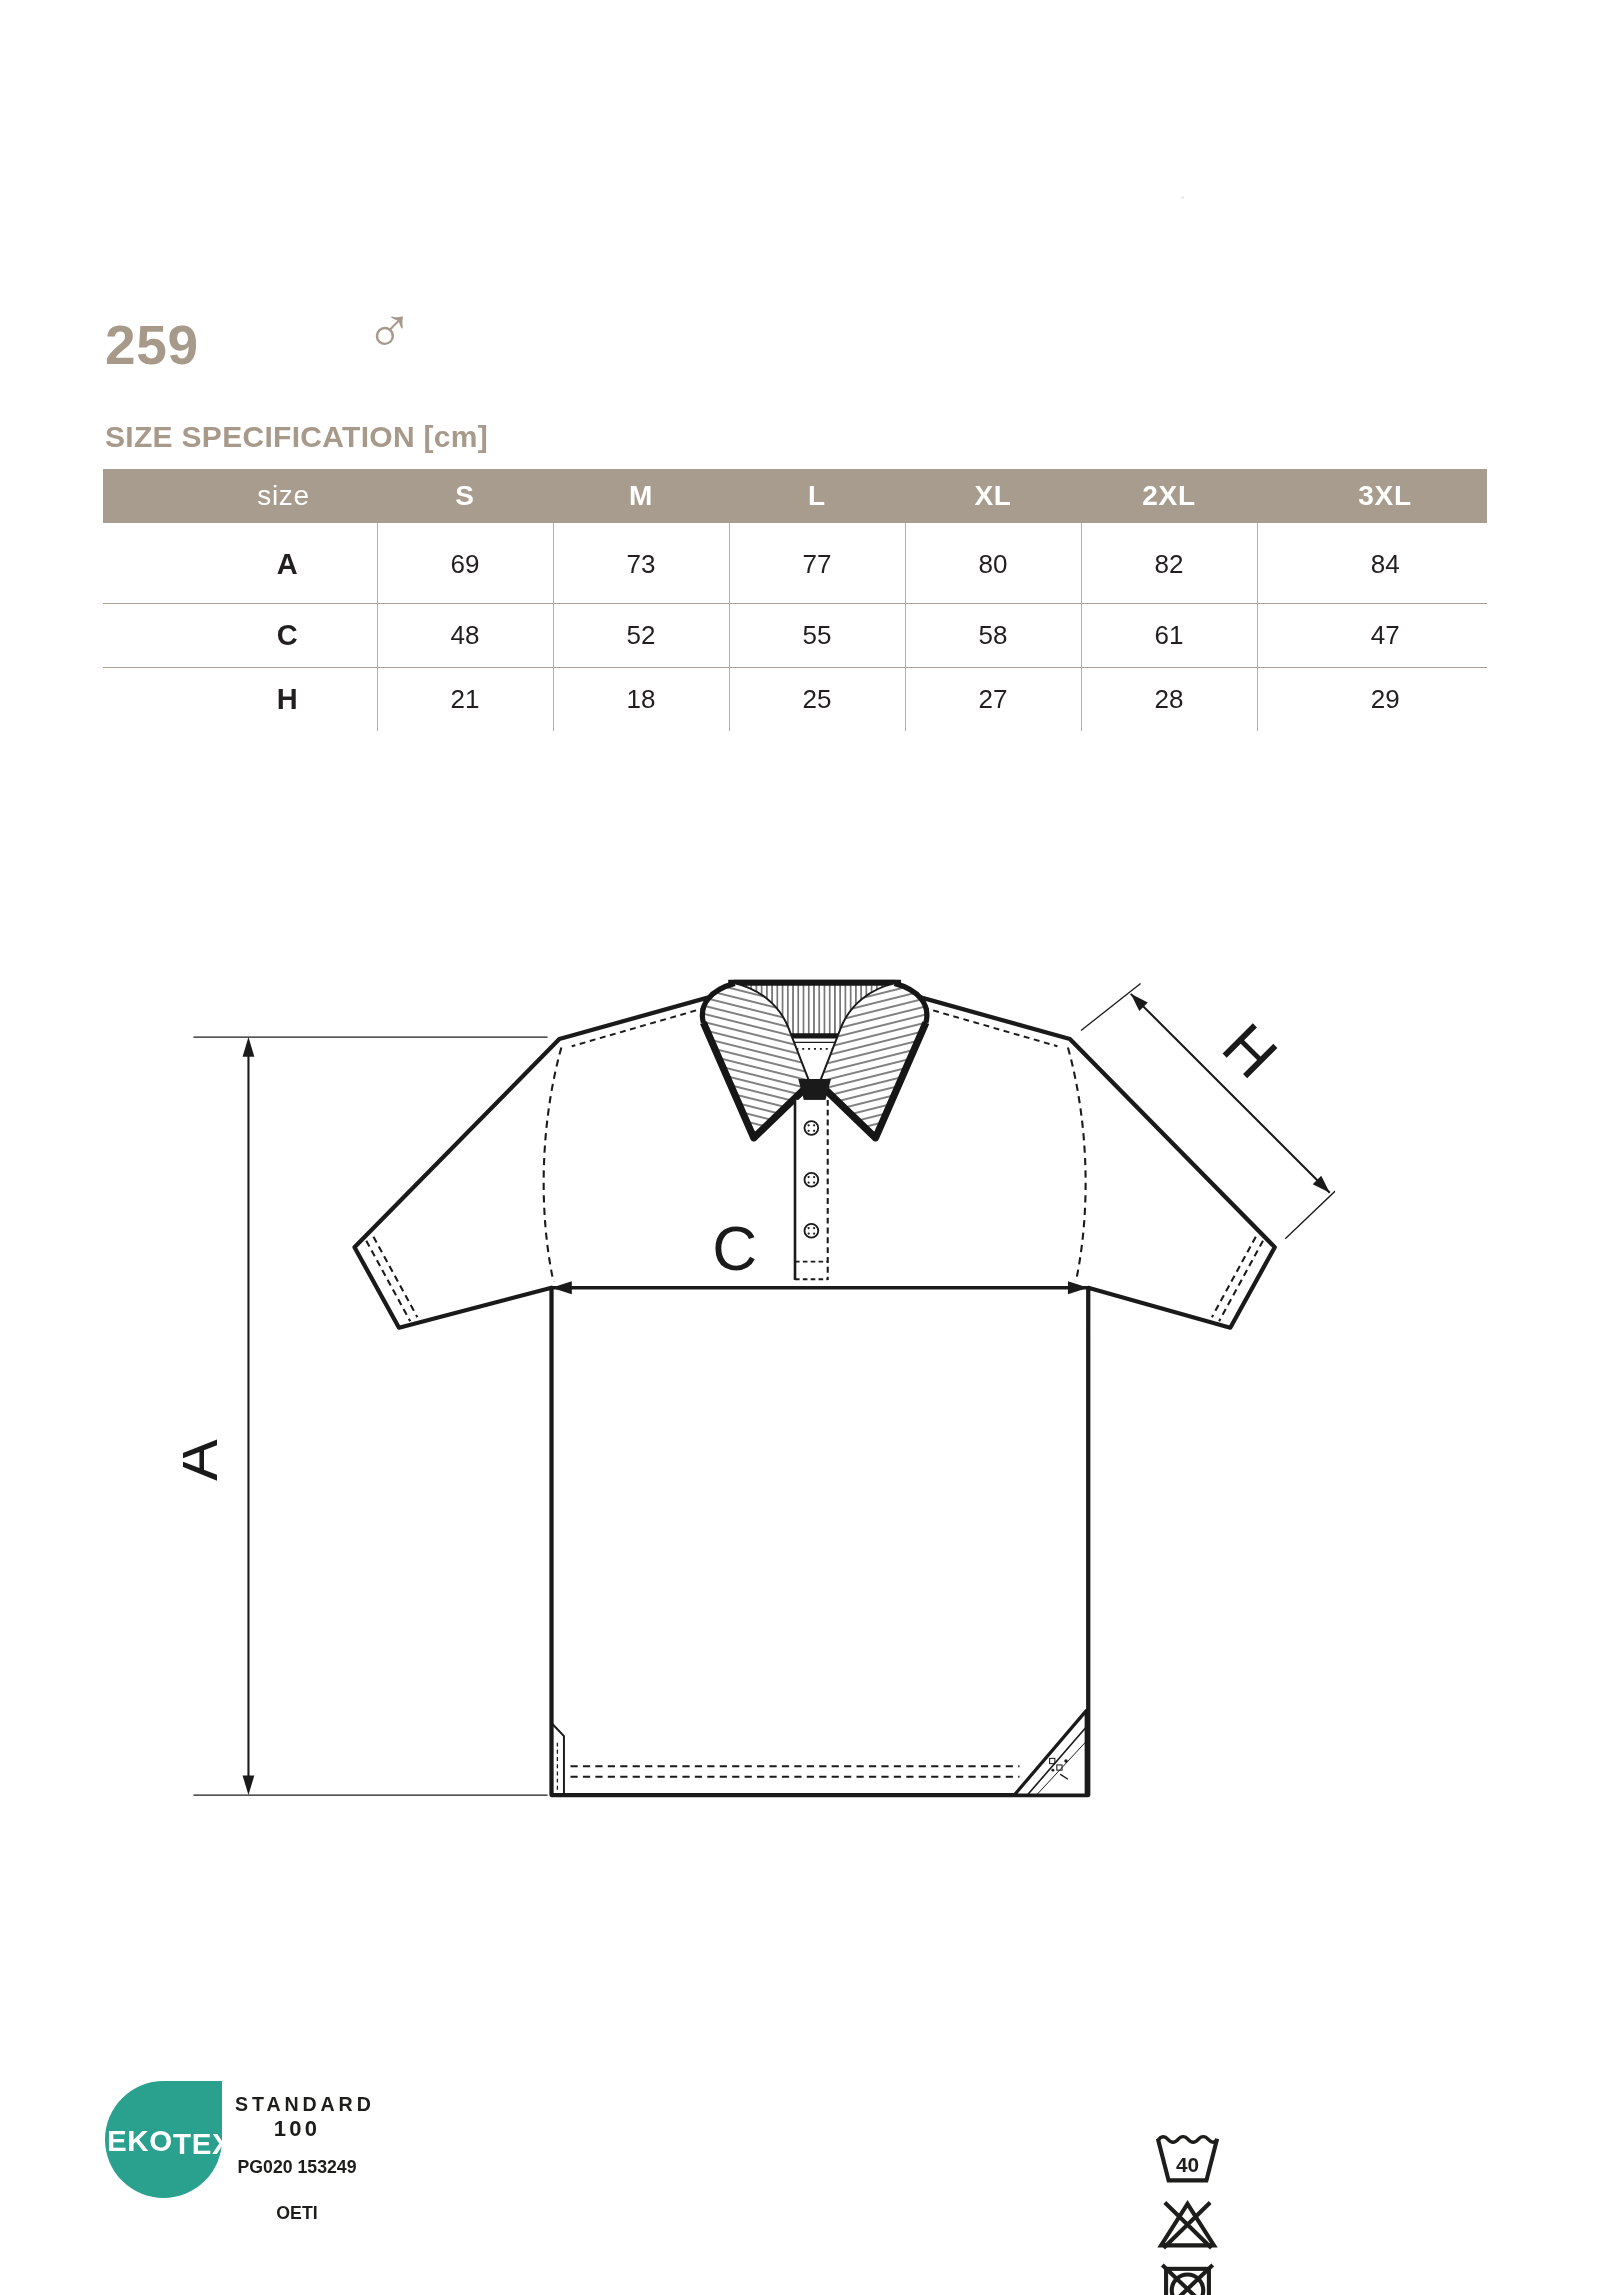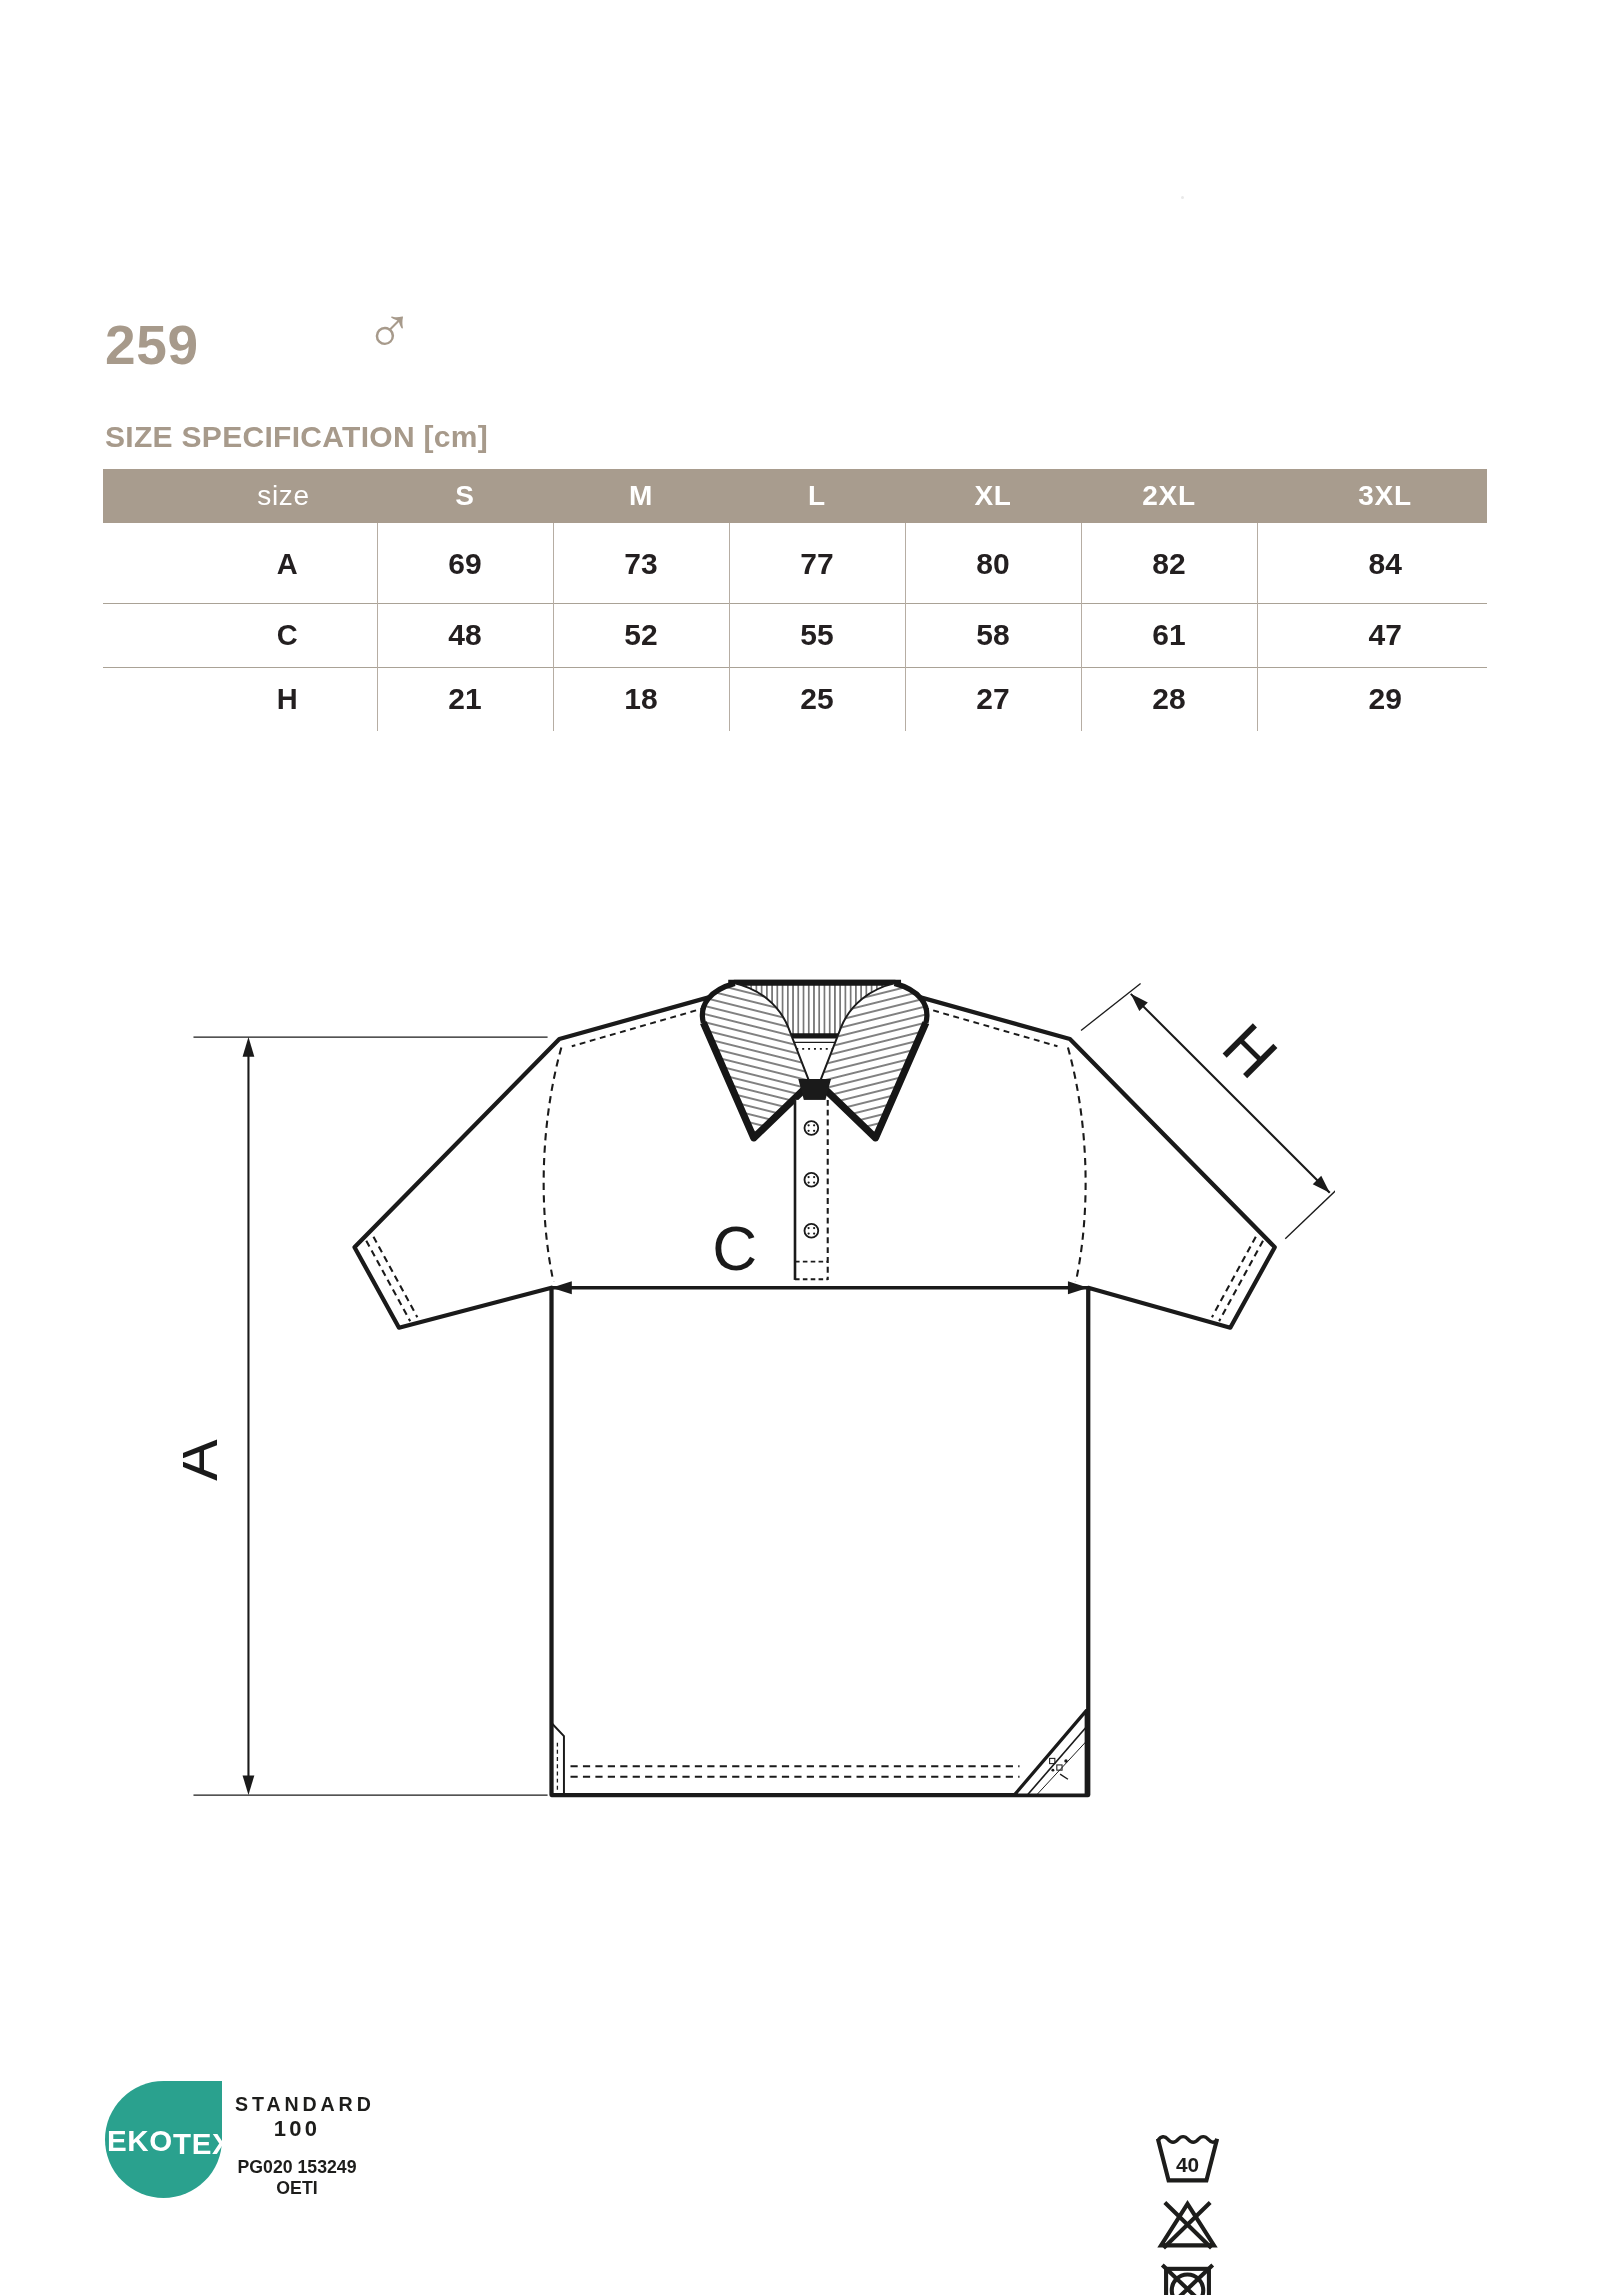--- a/index.html
+++ b/index.html
@@ -7,21 +7,21 @@
         font-family:"Liberation Sans","DejaVu Sans",sans-serif;color:#231f20;}
   .speck{position:absolute;left:1181px;top:196px;width:3.3px;height:3.3px;border-radius:50%;background:#e9e9e9;}
 
   .product-code{position:absolute;left:105px;top:313px;font-size:55px;font-weight:700;color:#a79a8b;letter-spacing:0.7px;}
   .gender{position:absolute;left:365px;top:293px;font-size:65px;color:#a79a8b;font-weight:400;}
   .section-title{position:absolute;left:105px;top:420px;font-size:30px;font-weight:700;color:#a79a8b;letter-spacing:0.3px;}
 
   .spec-table{position:absolute;left:103px;top:469px;width:1410px;border-collapse:collapse;table-layout:fixed;}
   .spec-table th{background:#a89c8e;color:#fff;height:52px;font-size:28px;font-weight:700;text-align:center;letter-spacing:0.7px;}
   .spec-table th.size-th{font-weight:400;padding-left:88px;margin-left:12px;}
-  .spec-table td{text-align:center;font-size:30px;font-weight:700;color:#231f20;}
+  .spec-table td{text-align:center;font-size:26px;font-weight:400;color:#231f20;}
   .spec-table td.row-label{font-weight:700;font-size:29px;padding-left:96px;}
   .spec-table tbody td+td{border-left:1.3px solid #b6ada3;}
   .spec-table tr.rA td{height:75px;padding-top:3.9px;}
   .spec-table tr.rC td,.spec-table tr.rH td{height:61px;}
   .spec-table tr.rC td,.spec-table tr.rH td{border-top:1.3px solid #aaa296;}
 
   .tolerance{position:absolute;left:103px;top:732px;width:1410px;text-align:center;
              font-family:"DejaVu Serif","Liberation Serif",serif;font-style:italic;font-size:24px;color:#1b1b1b;}
 
   .diagram-svg{position:absolute;left:183px;top:969px;}
@@ -30,21 +30,21 @@
   .oeko{position:absolute;left:105px;top:2081px;display:flex;gap:13px;align-items:flex-start;}
   .oeko-drop{width:117px;height:117px;background:#2aa18e;border-radius:50% 0 50% 50%;
              display:flex;flex-direction:row;align-items:center;justify-content:center;padding-top:2.6px;box-sizing:border-box;}
   .oeko-drop .l1{color:#fff;font-size:29.5px;font-weight:700;letter-spacing:0.7px;line-height:31px;}
   .oeko-drop .l2{color:#fff;font-size:29.5px;font-weight:700;letter-spacing:0.7px;line-height:31px;}
   .oeko-drop sup{font-size:14.4px;}
   .oeko-text{width:124px;text-align:center;color:#1d1d1b;padding-top:11.8px;}
   .oeko-text .std{font-size:19.6px;font-weight:700;letter-spacing:3.9px;line-height:23.6px;}
   .oeko-text .hundred{font-size:22px;font-weight:700;letter-spacing:3.3px;line-height:26px;}
   .oeko-text .certid{margin-top:14.4px;font-size:17.7px;font-weight:700;line-height:21px;}
-  .oeko-text .inst{font-size:17.7px;font-weight:700;line-height:21px;}
+  .oeko-text .inst{font-size:17.7px;font-weight:700;line-height:21px;margin-top:25px;}
 
   .care{position:absolute;left:1156px;top:2129px;display:flex;gap:5px;flex-direction:column;}
   .care svg{display:block;}
   .care text{font-family:"Liberation Sans","DejaVu Sans",sans-serif;fill:#1d1d1b;}
 </style>
 </head>
 <body>
 
 <div class="page">
   <div class="speck"></div>

